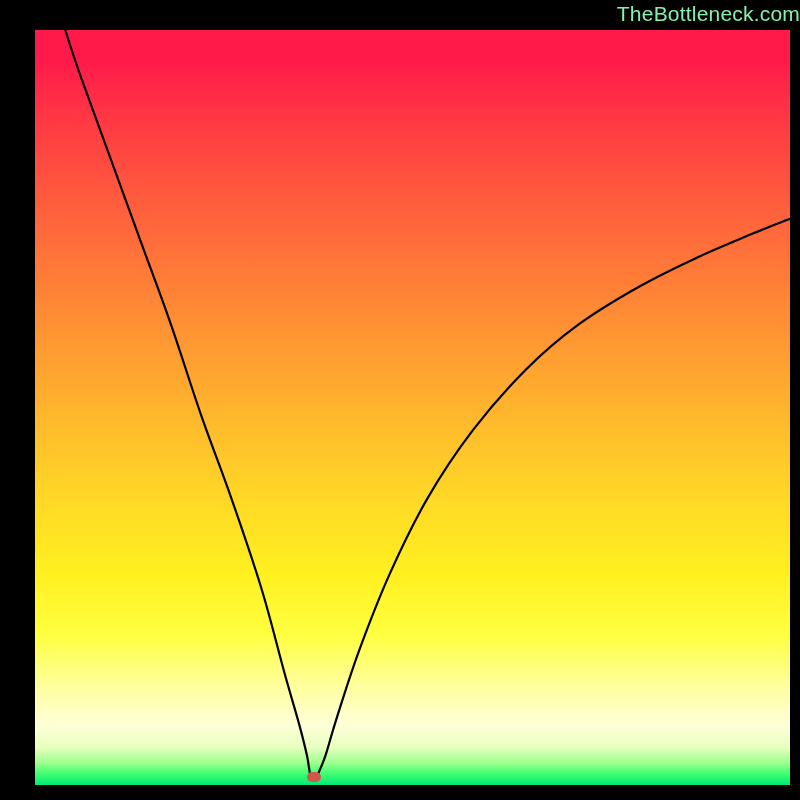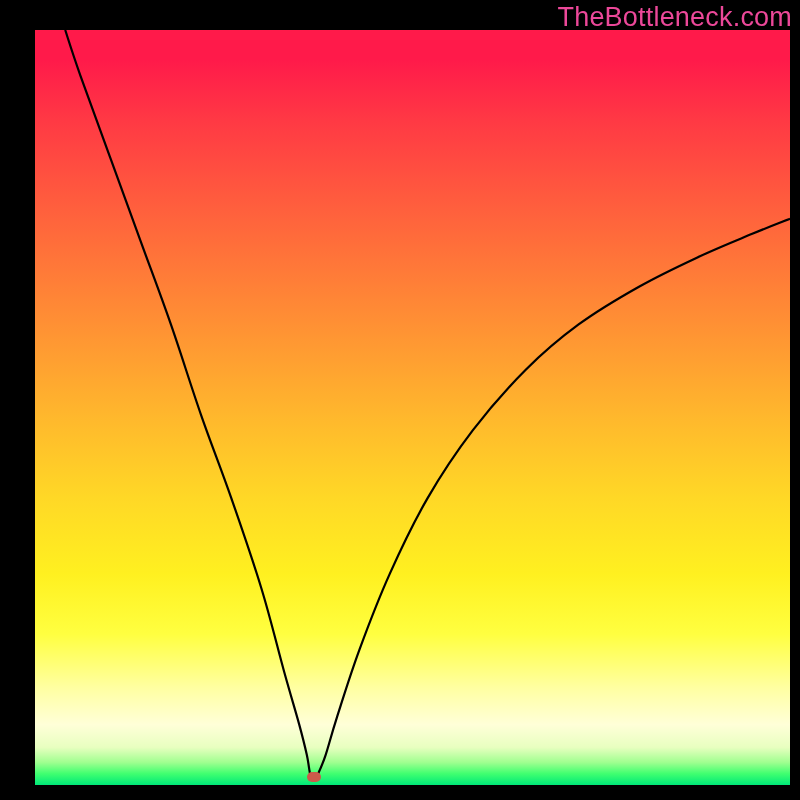--- a/index.html
+++ b/index.html
@@ -8,23 +8,23 @@
     width: 800px;
     height: 800px;
     background: #000;
     position: relative;
     overflow: hidden;
     font-family: Arial, Helvetica, sans-serif;
   }
   .watermark {
     position: absolute;
     top: 2px;
-    right: 8px;
-    color: #ec4899;
-    font-size: 27px;
+    right: 0;
+    color: #86efac;
+    font-size: 21px;
     font-weight: 500;
     letter-spacing: 0.2px;
     z-index: 10;
   }
   .plot-area {
     position: absolute;
     left: 35px;
     top: 30px;
     width: 755px;
     height: 755px;

